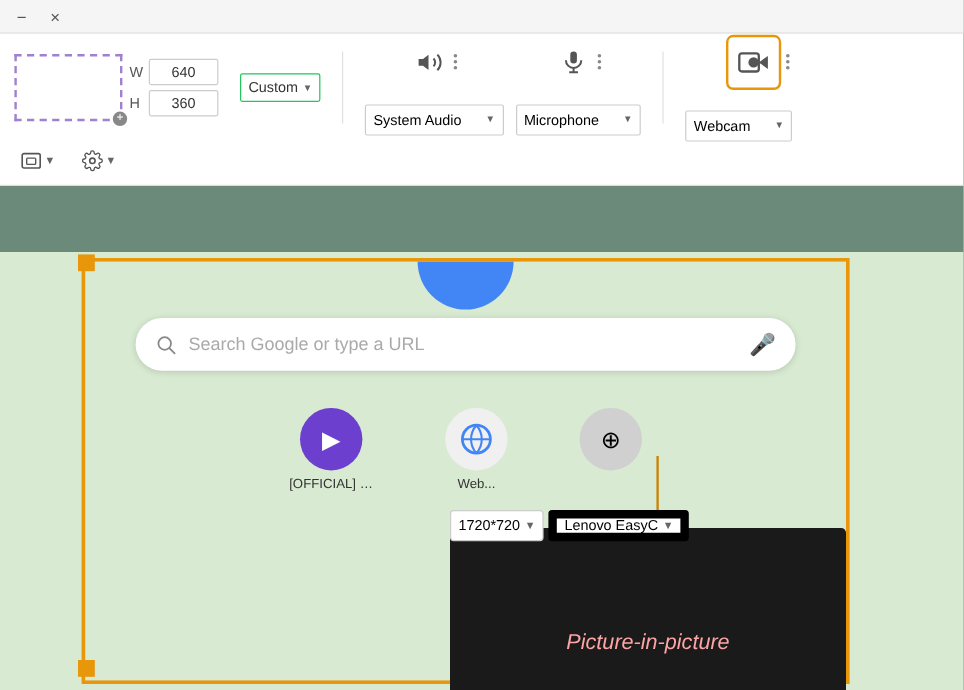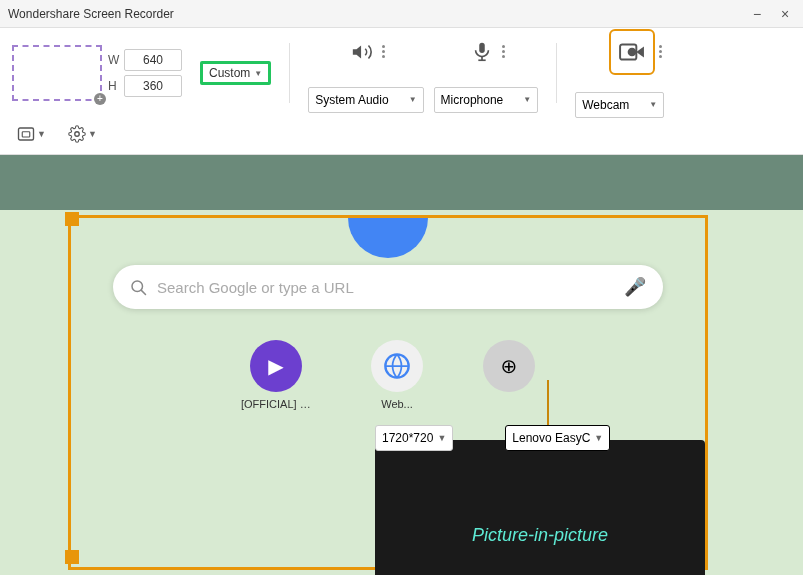--- a/index.html
+++ b/index.html
@@ -132,21 +132,21 @@
     .custom-select-row {
       display: flex;
       align-items: center;
       gap: 8px;
     }
 
     .custom-dropdown {
       display: flex;
       align-items: center;
       height: 24px;
-      border: 3px solid #22c55e;
+      border: 1px solid #22c55e;
       border-radius: 2px;
       background: white;
       padding: 0 6px;
       font-size: 12px;
       color: #333;
       cursor: pointer;
       gap: 4px;
     }
 
     .custom-dropdown .arrow {
@@ -468,21 +468,21 @@
       width: 330px;
       height: 150px;
       border-radius: 4px;
       overflow: hidden;
       display: flex;
       align-items: center;
       justify-content: center;
     }
 
     .webcam-popup-text {
-      color: #5eead4;
+      color: #fca5a5;
       font-size: 18px;
       font-style: italic;
       font-weight: 500;
       margin-top: 40px;
     }
 
     
     .webcam-settings-bar {
       position: absolute;
       top: 215px;
@@ -501,30 +501,29 @@
       font-size: 12px;
       display: flex;
       align-items: center;
       gap: 4px;
       height: 26px;
       cursor: pointer;
     }
 
     .camera-select {
       background: white;
-      border: 1px solid #000000;
+      border: 7px solid #000000;
       border-radius: 3px;
       padding: 3px 6px;
       font-size: 12px;
       display: flex;
       align-items: center;
       gap: 4px;
       height: 26px;
       cursor: pointer;
-      margin-left: 48px;
     }
 
     
     .blue-circle {
       position: absolute;
       top: 0;
       left: 68px;
       width: 640px;
       display: flex;
       justify-content: center;
@@ -549,21 +548,20 @@
     }
 
     .corner.tl { top: 2px; left: 65px; }
     .corner.bl { bottom: 11px; left: 65px; }
   </style>
 </head>
 <body>
 
 <div class="top-panel">
   <div class="title-bar">
-    <span class="title-bar-title">Wondershare Screen Recorder</span>
     <div class="title-bar-controls">
       <button class="title-btn">−</button>
       <button class="title-btn close">×</button>
     </div>
   </div>
 
   <div class="controls-row">
 
     <div class="region-selector">
       <div class="region-preview"></div>

